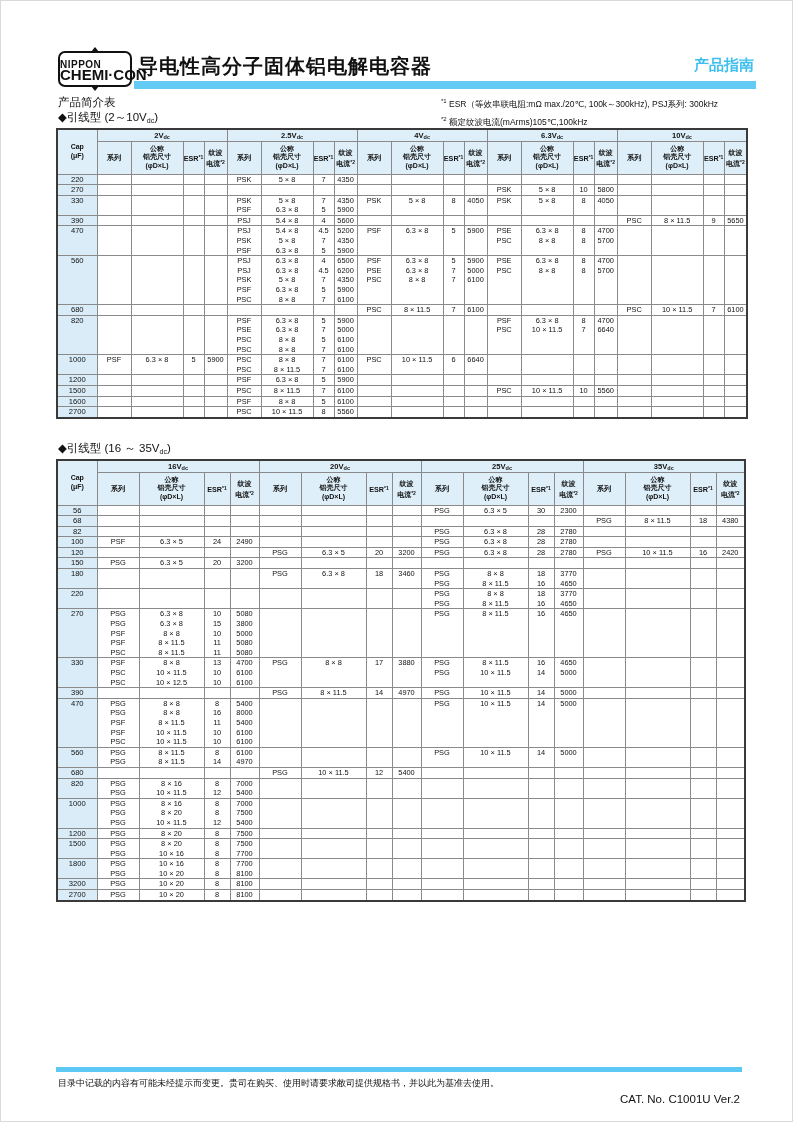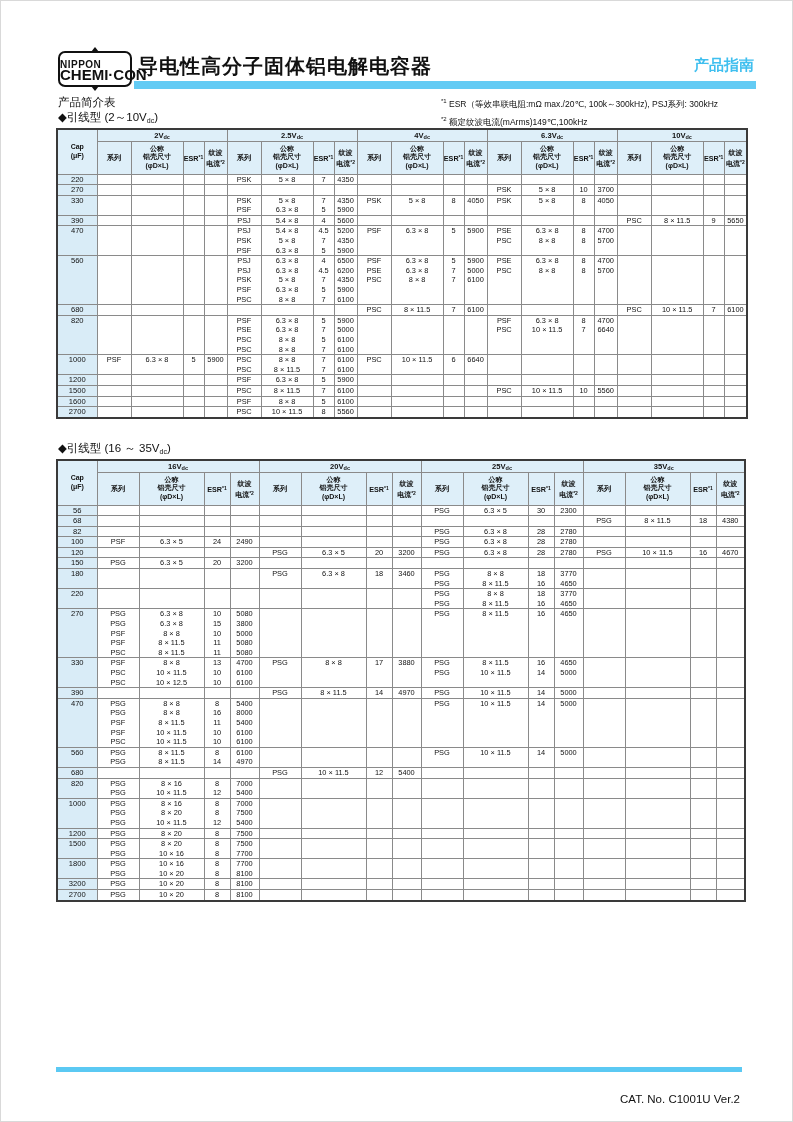--- a/index.html
+++ b/index.html
@@ -65,21 +65,21 @@
     <div class="l2">CHEMI·CON</div>
   </div>
   <div class="main-title">导电性高分子固体铝电解电容器</div>
   <div class="guide">产品指南</div>
   <div class="accent-bar"></div>
 
   <div class="intro-label">产品简介表</div>
   <div class="sec-title sec1"><span>◆引线型 (2～10V</span><sub class="dc">dc</sub><span>)</span></div>
   <div class="notes">
     <div><sup>*1</sup><span> ESR（等效串联电阻:mΩ max./20℃, 100k～300kHz), PSJ系列: 300kHz</span></div>
-    <div><sup>*2</sup><span> 额定纹波电流(mArms)149℃,100kHz</span></div>
+    <div><sup>*2</sup><span> 额定纹波电流(mArms)105℃,100kHz</span></div>
   </div>
 
   <div class="tbl-wrap t1" id="table1">
       <table class="ds">
         <colgroup>
           <col style="width: 40px;">
           <col style="width: 34px;">
           <col style="width: 52px;">
           <col style="width: 21px;">
           <col style="width: 23px;">
@@ -223,21 +223,21 @@
             <td class="gsep">
               <div class="ln">PSK</div>
             </td>
             <td>
               <div class="ln">5 × 8</div>
             </td>
             <td>
               <div class="ln">10</div>
             </td>
             <td>
-              <div class="ln">3700</div>
+              <div class="ln">5800</div>
             </td>
             <td class="gsep"></td>
             <td></td>
             <td></td>
             <td></td>
           </tr>
           <tr>
             <td class="cap" style="height: 19.2px;">
               <div class="ln">330</div>
             </td>
@@ -1005,21 +1005,21 @@
             <td class="gsep">
               <div class="ln">PSG</div>
             </td>
             <td>
               <div class="ln">10 × 11.5</div>
             </td>
             <td>
               <div class="ln">16</div>
             </td>
             <td>
-              <div class="ln">4670</div>
+              <div class="ln">2420</div>
             </td>
           </tr>
           <tr>
             <td class="cap" style="height: 9.6px;">
               <div class="ln">150</div>
             </td>
             <td class="gsep">
               <div class="ln">PSG</div>
             </td>
             <td>
@@ -1609,15 +1609,16 @@
             <td class="gsep"></td>
             <td></td>
             <td></td>
             <td></td>
           </tr>
         </tbody>
       </table>
     </div>
 
   <div class="footer-bar"></div>
+  <div class="disclaimer">目录中记载的内容有可能未经提示而变更。贵司在购买、使用时请要求敝司提供规格书，并以此为基准去使用。</div>
   <div class="catno">CAT. No. C1001U Ver.2</div>
 
 </div>
 
 </body></html>

